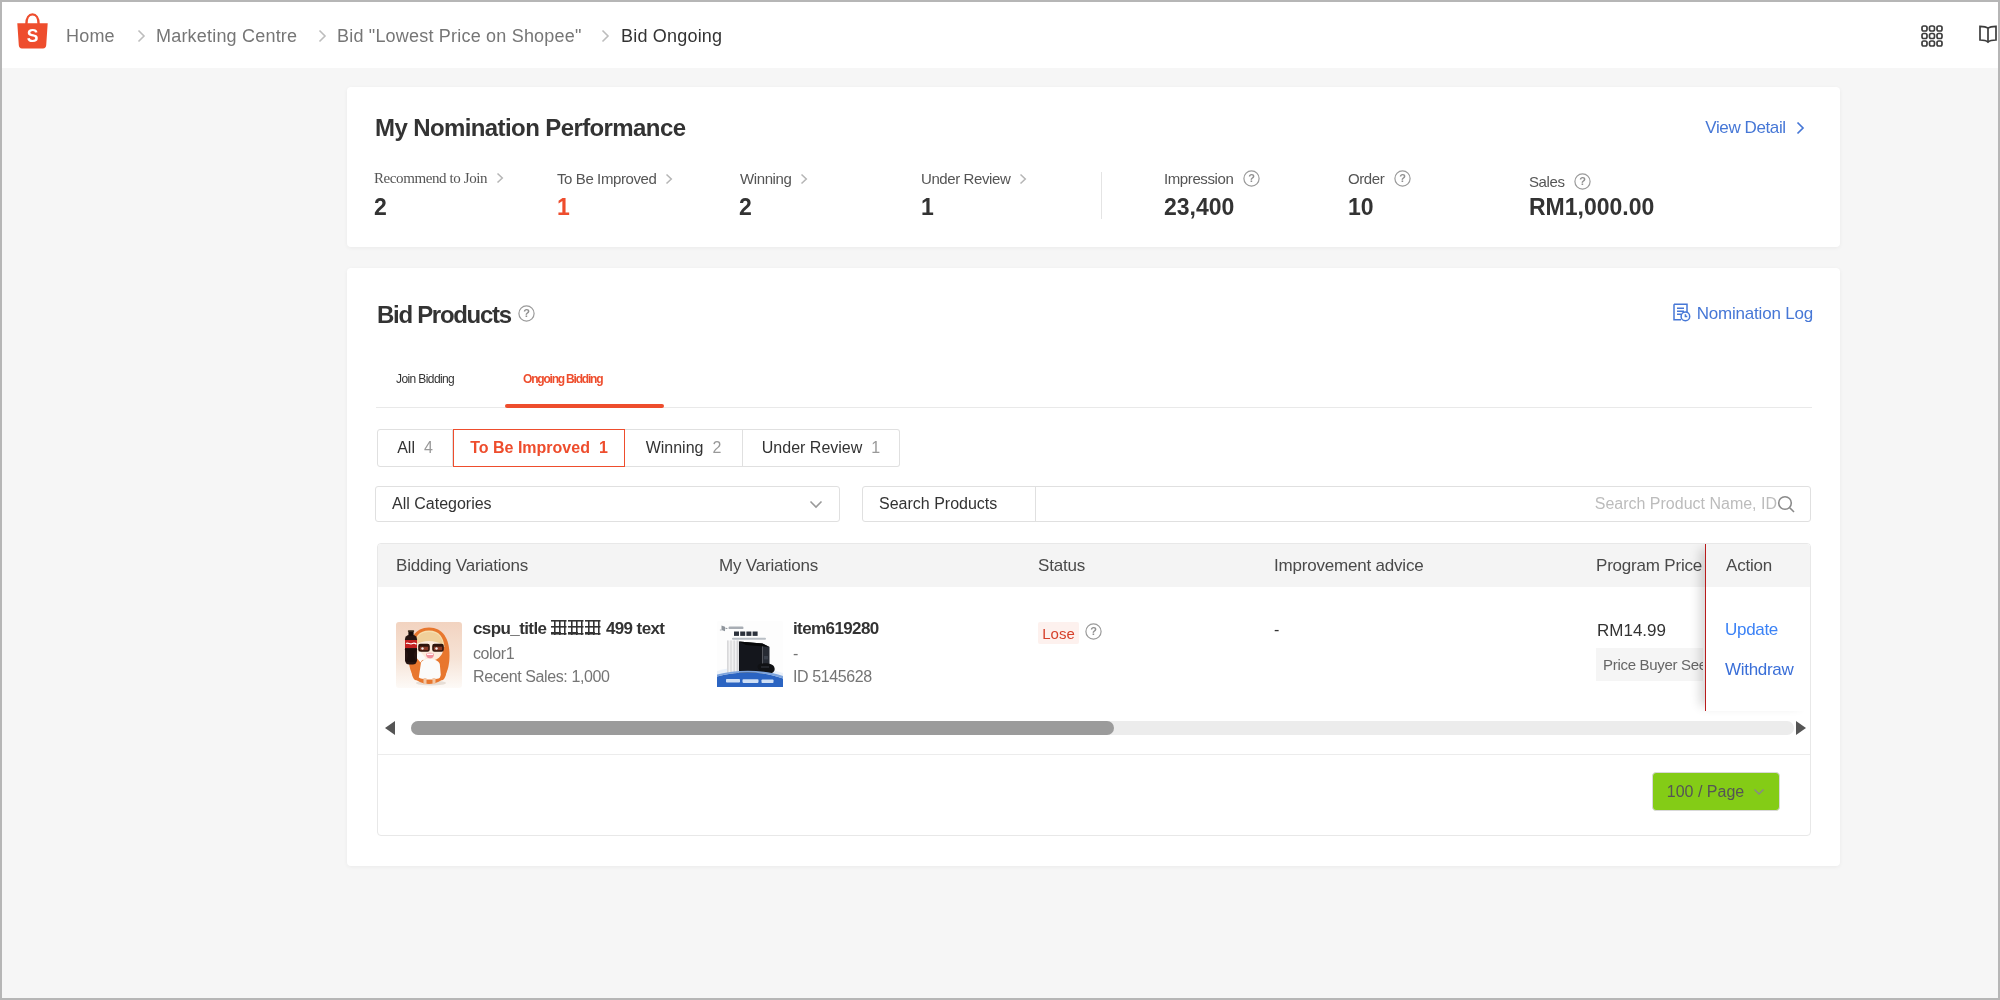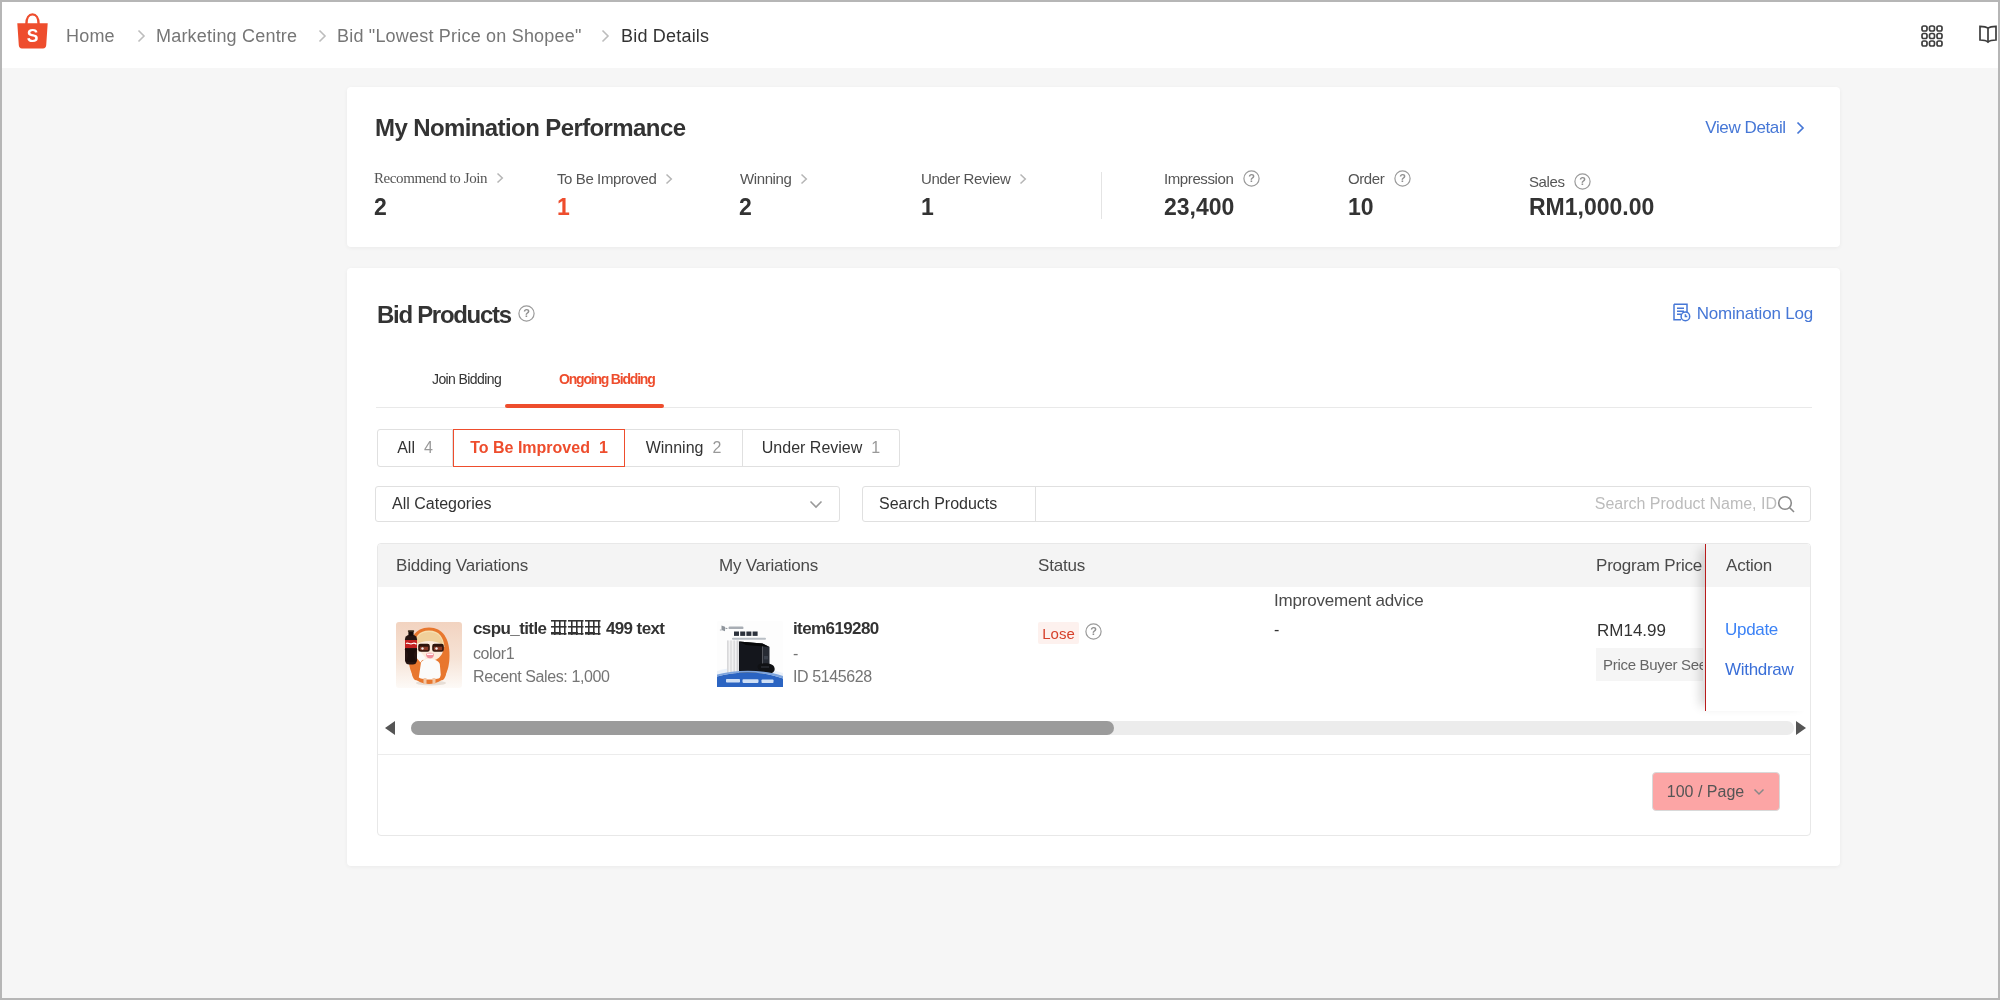--- a/index.html
+++ b/index.html
@@ -22,21 +22,21 @@
 #card1 { top:87px; height:160px; }
 #card2 { top:268px; height:598px; }
 .cardtitle { position:absolute; font-size:24px; font-weight:700; letter-spacing:-0.6px; color:#333; line-height:26px; white-space:nowrap; }
 
 .statlabel { position:absolute; font-size:15px; letter-spacing:-0.4px; color:#555; line-height:17px; white-space:nowrap; }
 .statvalue { position:absolute; font-size:23px; font-weight:700; color:#333; line-height:25px; white-space:nowrap; }
 .statvalue.red { color:#ee4d2d; }
 .vdivider { position:absolute; width:1px; background:#e4e4e4; }
 .bluelink { color:#4677d6; text-decoration:none; }
 
-.tab { position:absolute; font-size:14px; line-height:20px; letter-spacing:-0.6px; color:#333; white-space:nowrap;margin-left:36px; }
+.tab { position:absolute; font-size:12px; line-height:20px; letter-spacing:-0.6px; color:#333; white-space:nowrap; }
 .tab.active { color:#ee4d2d; font-weight:700; letter-spacing:-1.2px; }
 .tabline { position:absolute; height:1px; background:#e9e9e9; }
 .tabbar { position:absolute; height:4px; background:#ee4d2d; border-radius:2px; }
 
 .pillrow { position:absolute; display:flex; }
 .pill { height:38px; border:1px solid #e0e0e0; border-left:none; background:#fff; display:flex; align-items:center; justify-content:center; font-size:16px; color:#333; white-space:nowrap; }
 .pill:first-child { border-left:1px solid #e0e0e0; border-radius:3px 0 0 3px; }
 .pill:last-child { border-radius:0 3px 3px 0; }
 .pill .num { color:#999; margin-left:9px; }
 .pill.active { border:1px solid #ee4d2d; color:#ee4d2d; font-weight:700; }
@@ -63,21 +63,21 @@
 .cellmain { font-size:17px; font-weight:700; letter-spacing:-0.6px; color:#333; line-height:19px; white-space:nowrap; }
 .cellsub { font-size:16px; letter-spacing:-0.4px; color:#757575; line-height:18px; white-space:nowrap; }
 .losetag { position:absolute; width:41px; height:22px; background:#fdf1ee; color:#d6402b; font-size:15px; display:flex; align-items:center; justify-content:center; border-radius:2px; }
 .actioncol { position:absolute; left:1327px; top:0; width:109px; height:167px; background:#fff; border-left:1px solid #b91c1c; box-shadow:-10px 0 10px -5px rgba(0,0,0,0.16); }
 .actioncol .hdr { position:absolute; left:0; top:0; width:100%; height:43px; background:#f4f4f4; }
 
 .sbtrack { position:absolute; height:14px; border-radius:7px; background:#ececec; }
 .sbthumb { position:absolute; height:14px; border-radius:7px; background:#9b9b9b; }
 .sbarrow { position:absolute; width:0; height:0; border-style:solid; }
 
-.pagebox { position:absolute; width:128px; height:39px; border:1px solid #d9d9d9; border-radius:4px; background:#fca5a5; display:flex; align-items:center; justify-content:center; font-size:16px; color:#555; }
+.pagebox { position:absolute; width:128px; height:39px; border:1px solid #d9d9d9; border-radius:4px; background:#84cc16; display:flex; align-items:center; justify-content:center; font-size:16px; color:#555; }
 </style>
 </head>
 <body>
 <div class="frameborder"></div>
 
 <div class="topbar">
   <svg class="abs" style="left:16px; top:13px;" width="33" height="37" viewBox="0 0 33 37">
     <path d="M10.4 11 C10.4 4.8 13.1 1.4 16.5 1.4 C19.9 1.4 22.6 4.8 22.6 11" fill="none" stroke="#ee4d2d" stroke-width="2.4"></path>
     <path d="M1.3 10.2 L31.7 10.2 L30.2 32.3 A3.3 3.3 0 0 1 27 35.4 L6 35.4 A3.3 3.3 0 0 1 2.8 32.3 Z" fill="#ee4d2d"></path>
     <text x="16.5" y="28.5" font-size="17.5" font-weight="bold" fill="#fff" text-anchor="middle" font-family="Liberation Sans, sans-serif">S</text>
@@ -87,21 +87,21 @@
       <polyline points="1.5,1.5 7,7 1.5,12.5" fill="none" stroke="#bdbdbd" stroke-width="1.6"></polyline>
     </svg>
   <span class="crumb" style="left:156px;">Marketing Centre</span>
   <svg class="crumbsep" style="left:318px;" width="9" height="14" viewBox="0 0 9 14">
       <polyline points="1.5,1.5 7,7 1.5,12.5" fill="none" stroke="#bdbdbd" stroke-width="1.6"></polyline>
     </svg>
   <span class="crumb" style="left:337px;">Bid "Lowest Price on Shopee"</span>
   <svg class="crumbsep" style="left:601px;" width="9" height="14" viewBox="0 0 9 14">
       <polyline points="1.5,1.5 7,7 1.5,12.5" fill="none" stroke="#bdbdbd" stroke-width="1.6"></polyline>
     </svg>
-  <span class="crumb dark" style="left:621px;">Bid Details</span>
+  <span class="crumb dark" style="left:621px;">Bid Ongoing</span>
 
   <svg class="abs" style="left:1921px; top:25px;" width="22" height="22" viewBox="0 0 22 22">
     <g fill="none" stroke="#3d3d3d" stroke-width="1.7">
       <rect x="1" y="1" width="5" height="5" rx="1.7"></rect>
         <rect x="8.5" y="1" width="5" height="5" rx="1.7"></rect>
         <rect x="16" y="1" width="5" height="5" rx="1.7"></rect>
       <rect x="1" y="8.5" width="5" height="5" rx="1.7"></rect>
         <rect x="8.5" y="8.5" width="5" height="5" rx="1.7"></rect>
         <rect x="16" y="8.5" width="5" height="5" rx="1.7"></rect>
       <rect x="1" y="16" width="5" height="5" rx="1.7"></rect>
@@ -222,21 +222,21 @@
         <circle cx="8" cy="8" r="6.3" fill="none" stroke="#8a8a8a" stroke-width="1.6"></circle>
         <line x1="12.7" y1="12.7" x2="17" y2="17" stroke="#8a8a8a" stroke-width="1.6"></line>
       </svg>
   </div>
 
   <div class="tablewrap">
     <div class="thead"></div>
     <div class="th" style="left:18px;">Bidding Variations</div>
     <div class="th" style="left:341px;">My Variations</div>
     <div class="th" style="left:660px;">Status</div>
-    <div class="th" style="left:896px;margin-top:35px;">Improvement advice</div>
+    <div class="th" style="left:896px;">Improvement advice</div>
     <div class="th" style="left:1218px;">Program Price</div>
 
     <svg class="abs" style="left:18px; top:78px;" width="66" height="66" viewBox="0 0 66 66">
       <defs>
         <linearGradient id="ubg" x1="0" y1="0" x2="0" y2="1">
           <stop offset="0" stop-color="#f2d3c0"></stop>
           <stop offset="0.55" stop-color="#f6e3d6"></stop>
           <stop offset="1" stop-color="#fdfaf7"></stop>
         </linearGradient>
       </defs>

